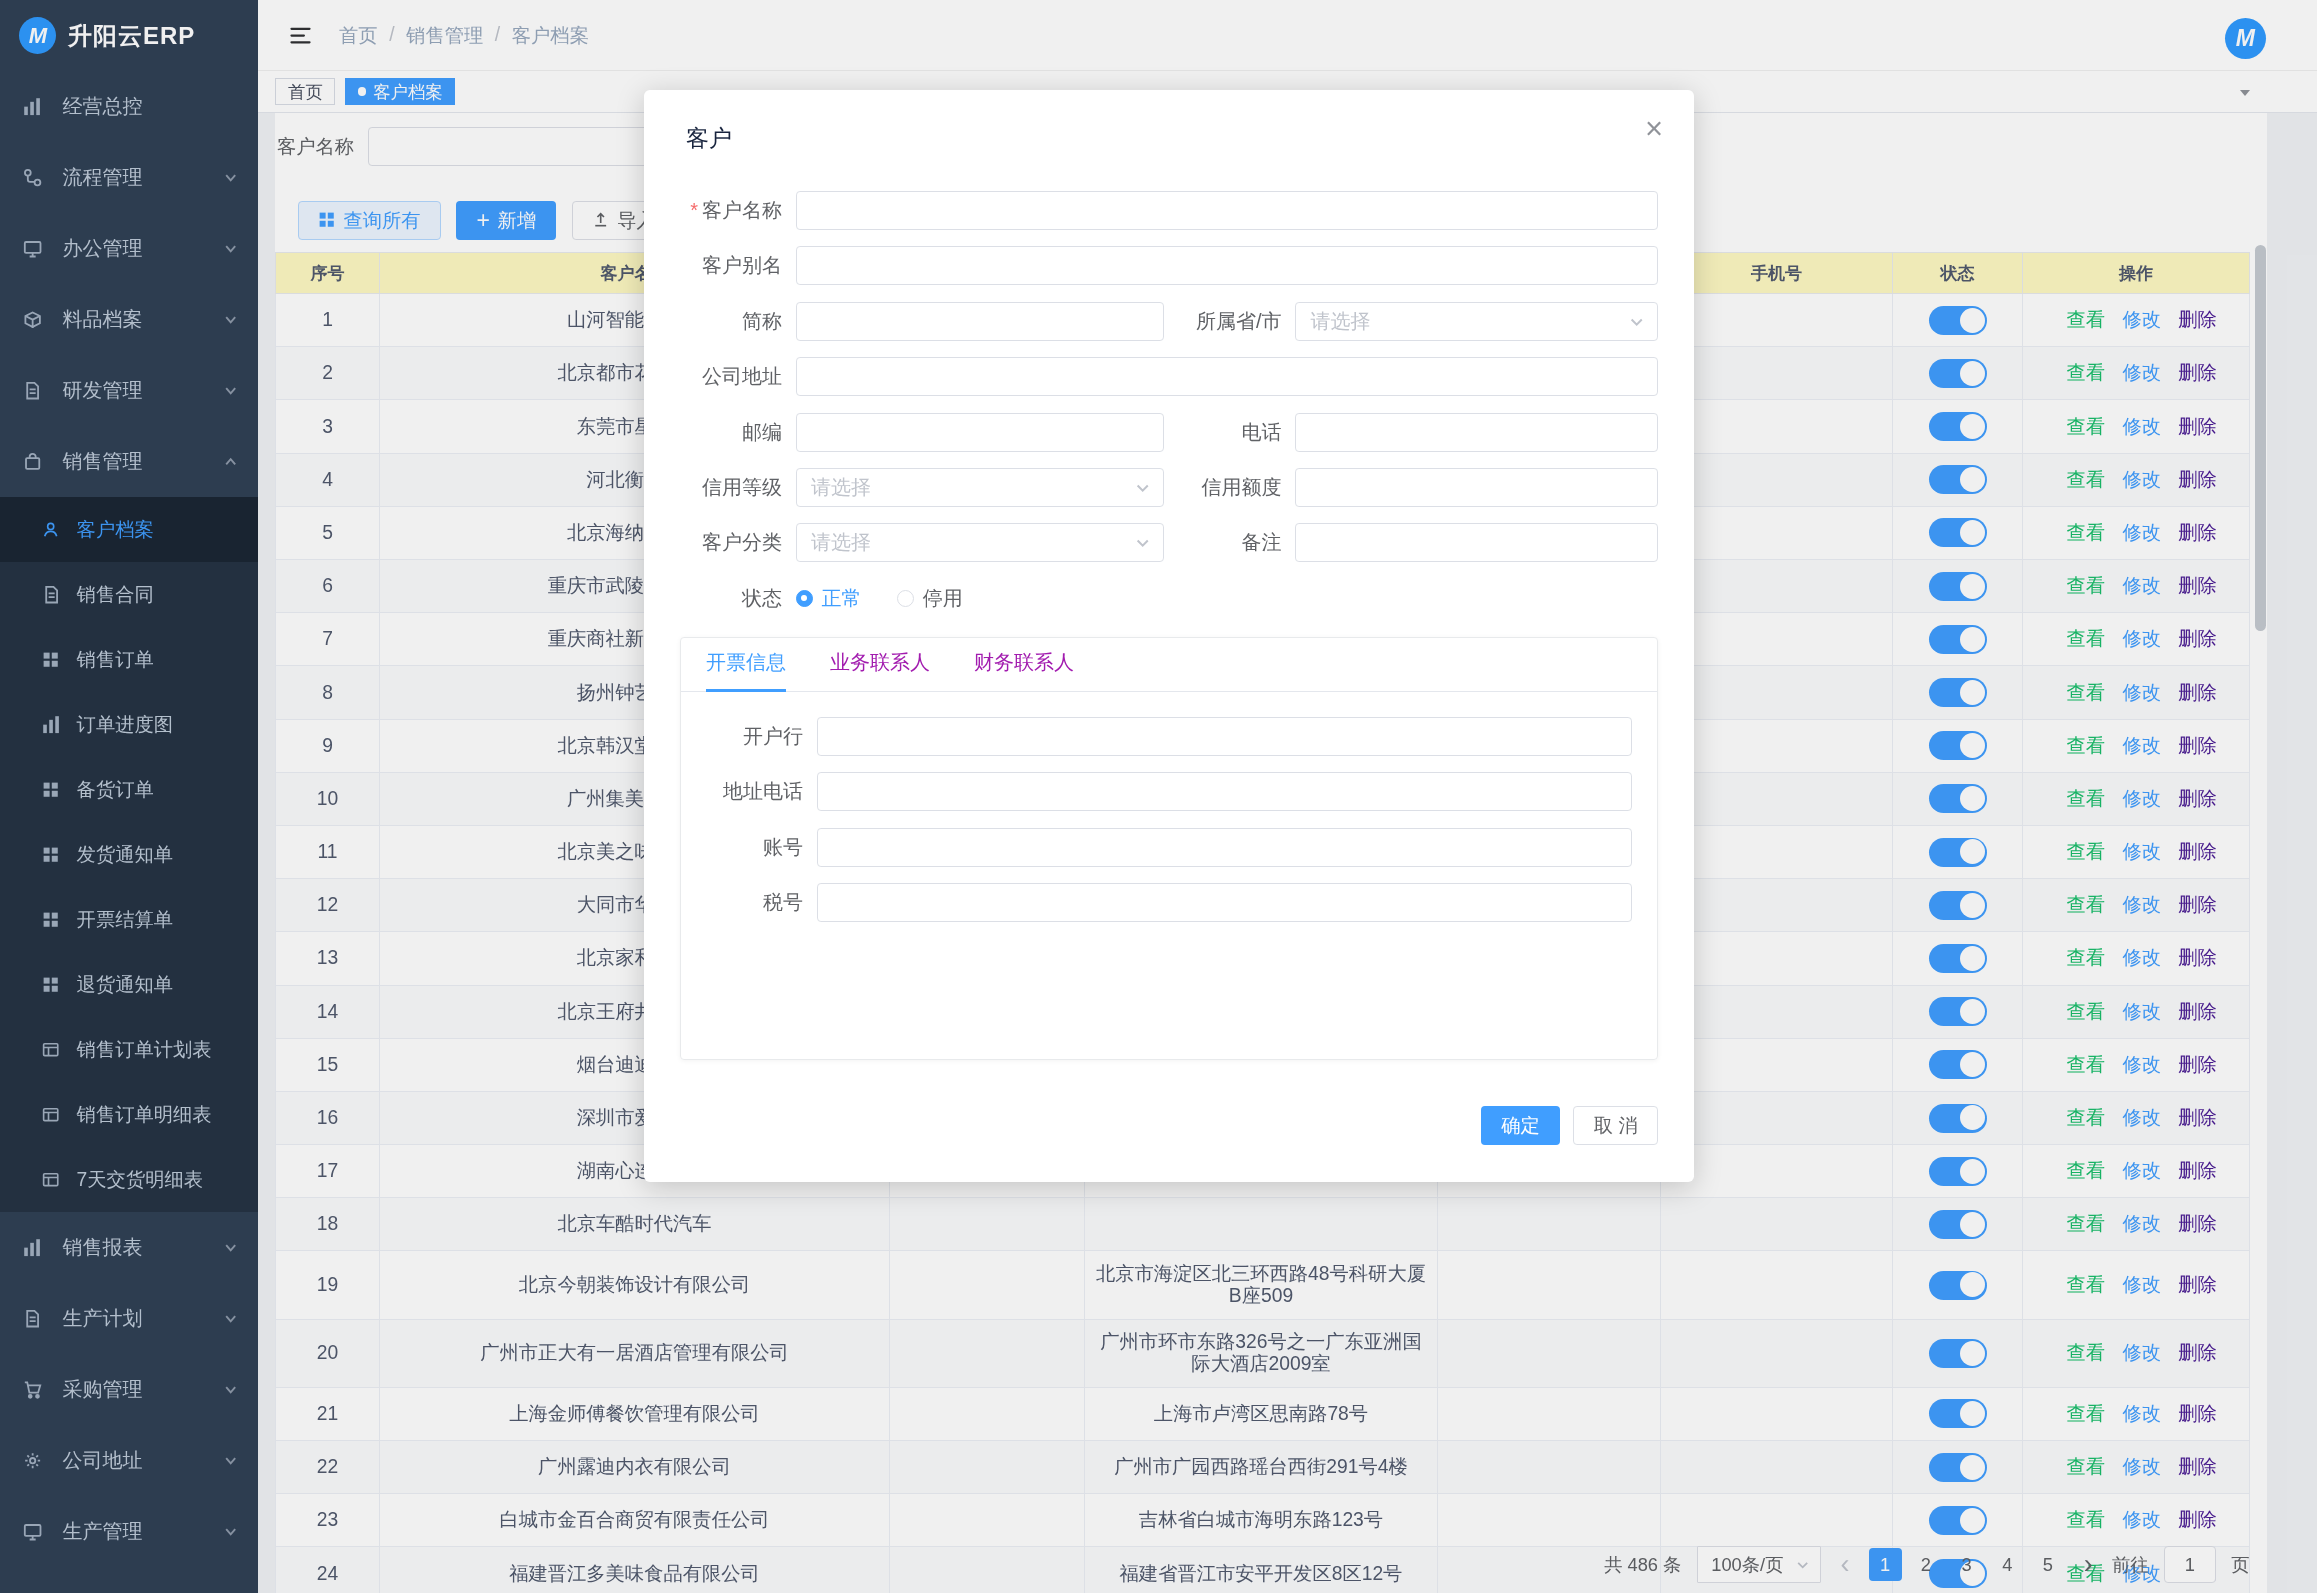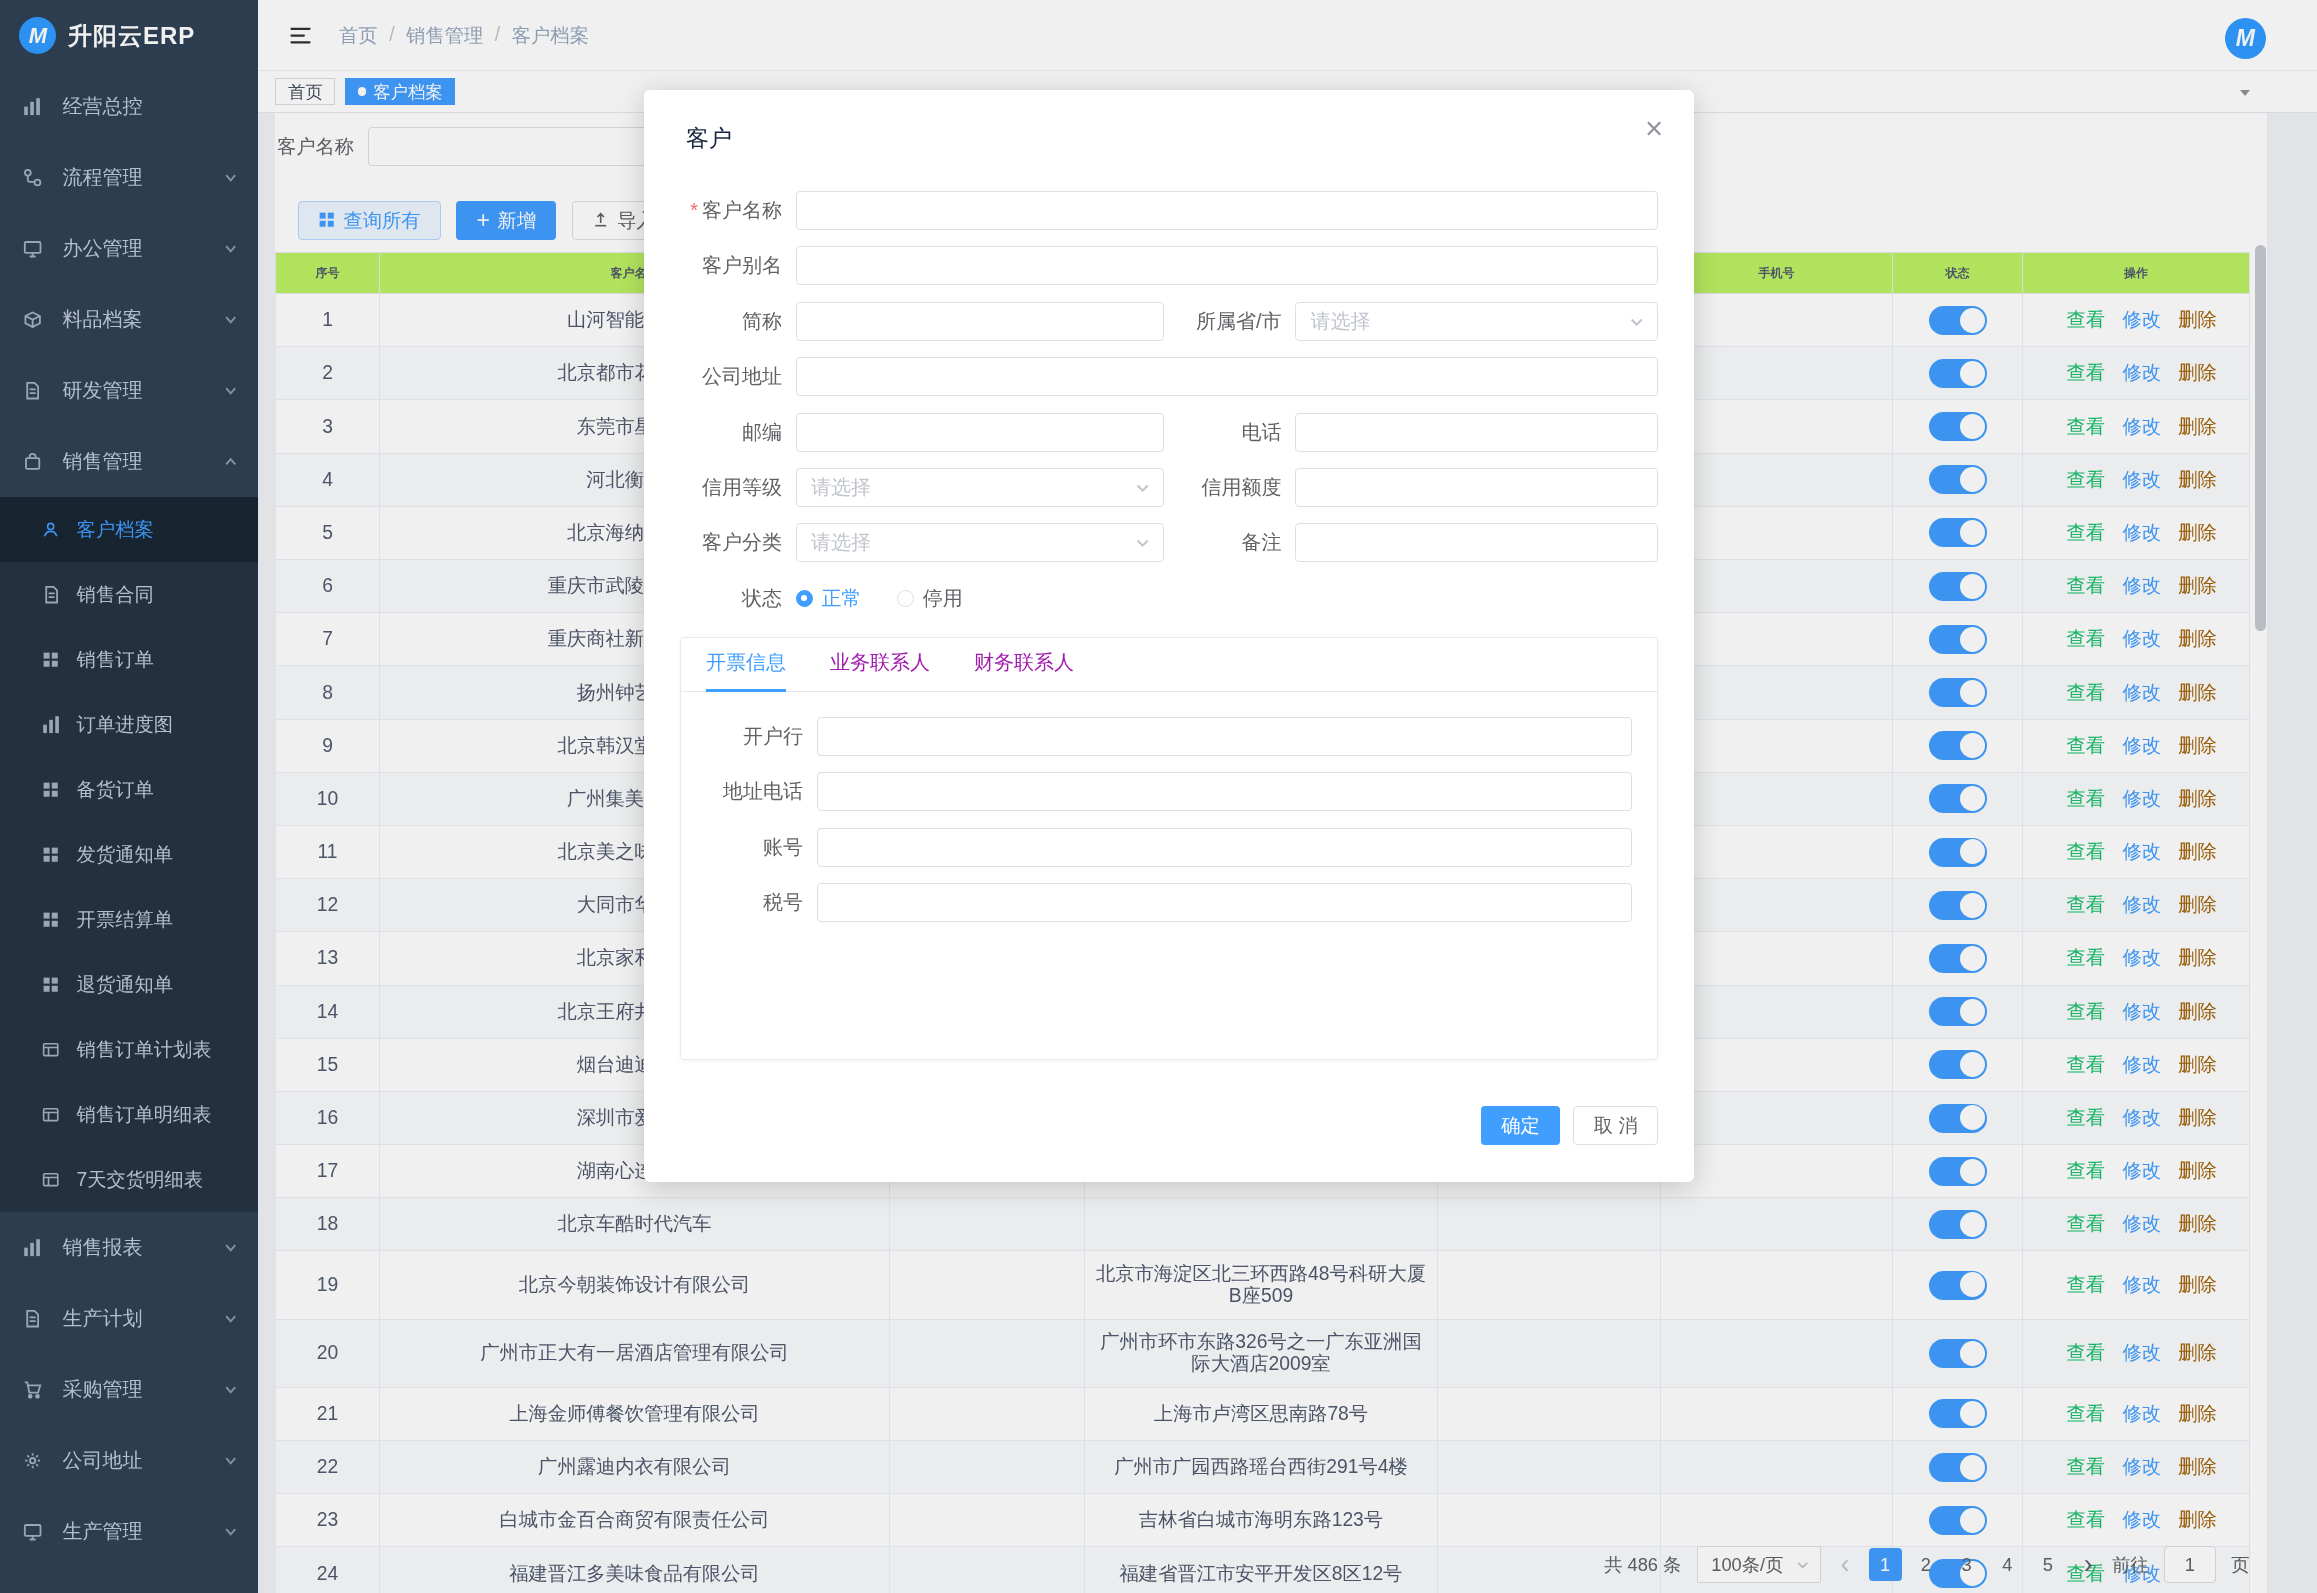--- a/index.html
+++ b/index.html
@@ -47,29 +47,29 @@
   .input { height:39px; border:1px solid #dcdfe6; border-radius:3.9px; padding:0 14.5px; font-size:19.3px; color:#606266; outline:none; background:#fff; font-family:inherit; }
   .search-input { width:415px; }
   .btn-row { margin-top:35px; padding-left:23px; display:flex; gap:15.4px; }
   .btn { height:39px; border-radius:3.9px; font-size:19.3px; display:inline-flex; align-items:center; gap:7.7px; padding:0 19.3px; border:1px solid transparent; cursor:pointer; font-family:inherit; }
   .btn-plain { background:#ecf5ff; border-color:#b3d8ff; color:#409eff; }
   .btn-primary { background:#409eff; color:#fff; }
   .btn-default { background:#fff; border-color:#dcdfe6; color:#606266; }
   .btn .plus { font-size:23px; line-height:1; }
 
   table { margin-top:12.6px; width:1974px; border-collapse:collapse; table-layout:fixed; }
-  th { background:#bef264; color:#515a6e; font-weight:bold; height:41px; font-size:12px; border:1px solid #e8eaec; padding:0 7.7px; }
+  th { background:#fef9c3; color:#515a6e; font-weight:bold; height:41px; font-size:17px; border:1px solid #e8eaec; padding:0 7.7px; }
   td { border:1px solid #ebeef5; padding:11.6px 7.7px; text-align:center; font-size:19.3px; color:#515a6e; line-height:22px; }
   tr.stripe td { background:#fafbfc; }
   .switch { width:58px; height:29px; border-radius:14.5px; background:#409eff; position:relative; display:inline-block; vertical-align:middle; cursor:pointer; }
   .knob { position:absolute; top:1.9px; right:1.9px; width:25px; height:25px; border-radius:50%; background:#fff; }
   .op { margin:0 8.7px; cursor:pointer; white-space:nowrap; }
   .op-view { color:#19be6b;margin-left:20px; }
   .op-edit { color:#409eff; }
-  .op-del { color:#a16207; }
+  .op-del { color:#4c1d95; }
 
   .vthumb { position:absolute; left:1980px; top:132px; width:10.6px; height:386px; border-radius:5.8px; background:#c5cad1; }
 
   
   .pagination { position:absolute; right:17.4px; bottom:9.7px; display:flex; align-items:center; gap:15.4px; font-size:18.3px; color:#606266; }
   .psize { height:37px; border:1px solid #dcdfe6; border-radius:1px; display:flex; align-items:center; padding:0 9.7px 0 13.5px; gap:11.6px; cursor:pointer; background:#fff; }
   .pager { display:flex; gap:7.7px; align-items:center; }
   .pnum { min-width:33px; height:33px; line-height:33px; text-align:center; border-radius:3.9px; cursor:pointer; color:#606266; }
   .pnum.active { background:#409eff; color:#fff; }
   .parrow { font-size:27px; line-height:1; padding:0 3.9px; cursor:pointer; }

